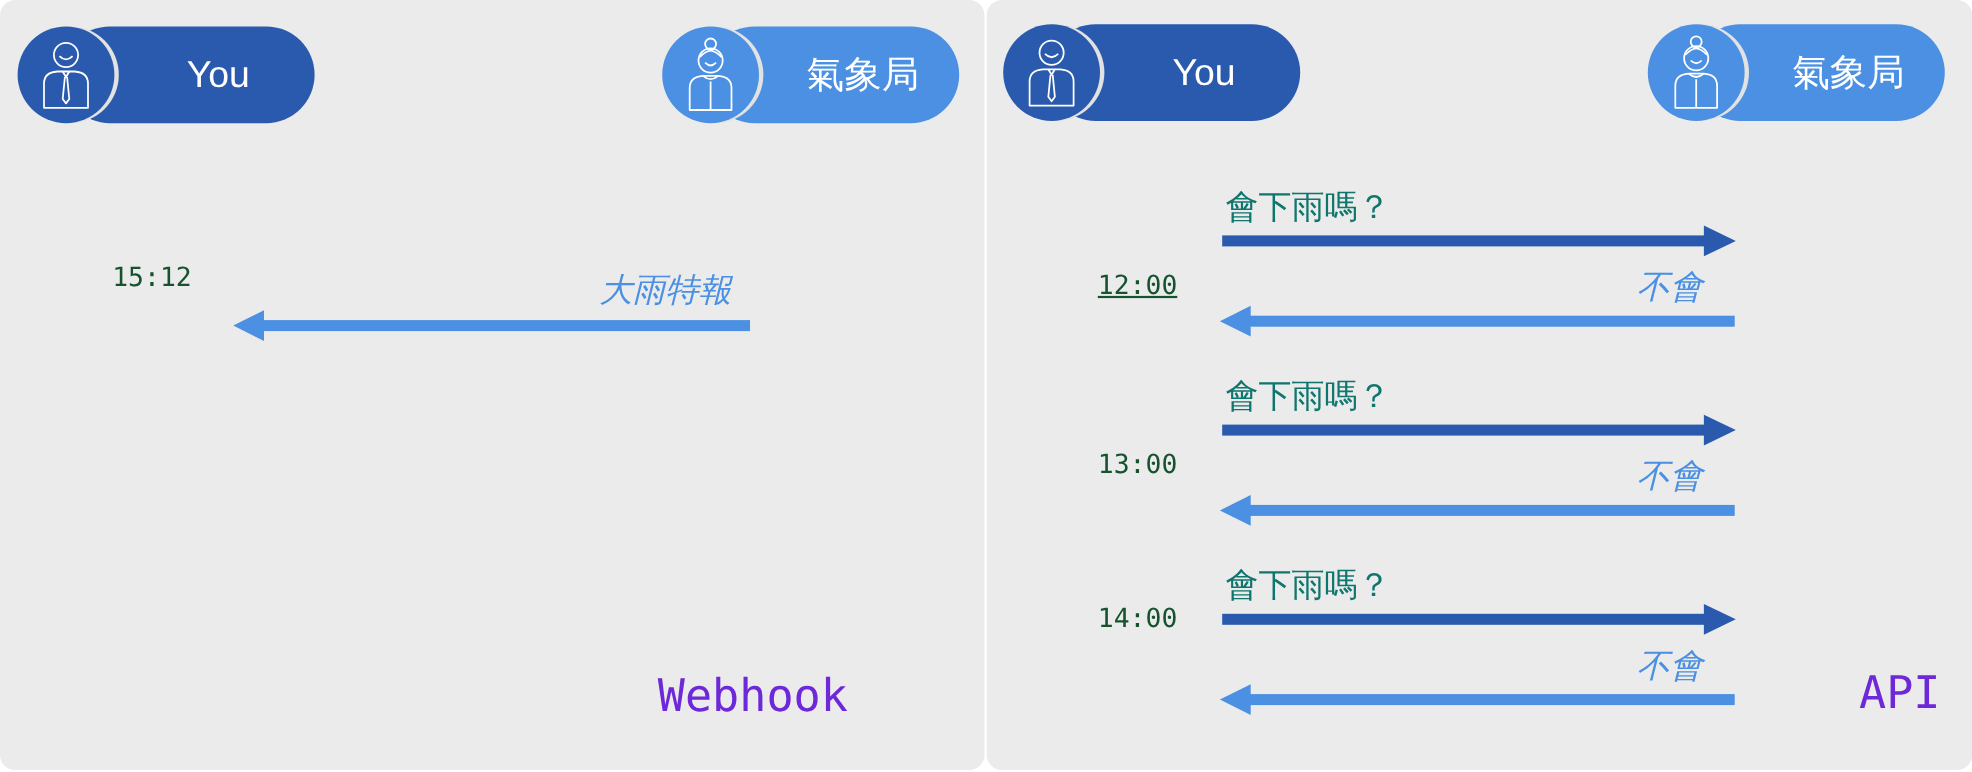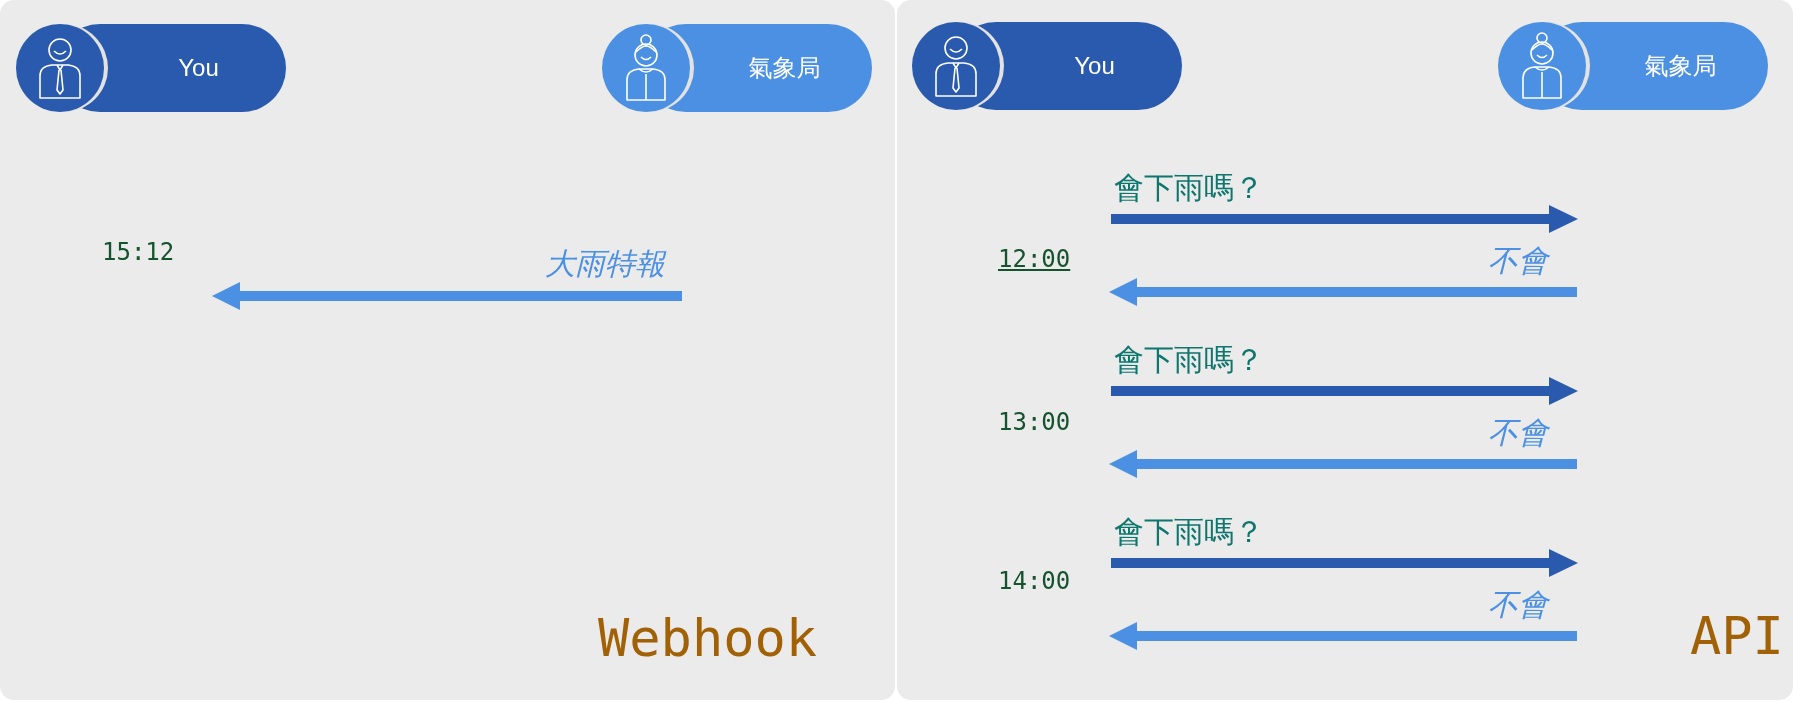--- a/index.html
+++ b/index.html
@@ -8,33 +8,33 @@
   .panel { position: absolute; top: 0; height: 700px; background: #ebebeb; border-radius: 14px; }
   #panel-webhook { left: 0; width: 895px; }
   #panel-api { left: 897px; width: 896px; }
 
   .actor { position: absolute; height: 88px; }
   .actor .pill { position: absolute; top: 0; height: 88px; border-radius: 44px; }
   .actor .circle { position: absolute; top: 0; left: 0; width: 88px; height: 88px; border-radius: 50%;
                    box-shadow: 4px 0 0 0 #e2e2e2; }
   .actor .circle svg { position: absolute; left: 0; top: 0; }
   .actor .label { position: absolute; top: 0; height: 88px; line-height: 88px; color: #ffffff;
-                  font-family: "Liberation Sans", "DejaVu Sans", sans-serif; font-size: 24px; text-align: center; }
+                  font-family: "Liberation Sans", "DejaVu Sans", sans-serif; font-size: 34px; text-align: center; }
 
   .dark  { background: #2a5aad; }
   .light { background: #4b90e2; }
 
   .time { position: absolute; font-family: "DejaVu Sans Mono", "Liberation Mono", monospace;
           font-size: 24px; color: #14532d; }
   .msg { position: absolute; font-size: 30px; white-space: nowrap; }
   .msg.req { color: #0f766e; }
   .msg.res { color: #4b90e2; font-style: italic; }
   .arrow { position: absolute; }
   .title { position: absolute; font-family: "DejaVu Sans Mono", "Liberation Mono", monospace;
-           font-size: 52px; color: #a16207; }
+           font-size: 41px; color: #6d28d9; }
 </style>
 </head>
 <body>
 
 <svg width="0" height="0" style="position:absolute">
   <defs>
     <g id="man-glyph" fill="none" stroke="#ffffff" stroke-width="1.6" stroke-linejoin="round">
       <circle cx="44" cy="26" r="11"></circle>
       <path d="M38 27 Q44 33 50 27"></path>
       <path d="M24 74 L24 52 Q24 42 36 41 L52 41 Q64 42 64 52 L64 74 Z"></path>
@@ -134,21 +134,21 @@
       <polygon points="0,16 28,2 28,30" fill="#4b90e2"></polygon>
     </svg>
   </div>
 
   <div>
     <div class="msg req" style="left:217px; top:512px;">會下雨嗎？</div>
     <svg class="arrow" style="left:214px; top:547px;" width="470" height="32">
       <rect x="0" y="11" width="446" height="10" fill="#2a5aad"></rect>
       <polygon points="467,16 438,2 438,30" fill="#2a5aad"></polygon>
     </svg>
-    <div class="time" style="left:101px; top:567px;text-align:right;">14:00</div>
+    <div class="time" style="left:101px; top:548px;text-align:right;">14:00</div>
     <div class="msg res" style="right:245px; top:585px;">不會</div>
     <svg class="arrow" style="left:212px; top:620px;" width="470" height="32">
       <rect x="24" y="11" width="444" height="10" fill="#4b90e2"></rect>
       <polygon points="0,16 28,2 28,30" fill="#4b90e2"></polygon>
     </svg>
   </div>
 
   <div class="title" style="left:750px; top:606px;margin-left:43px;">API</div>
 </div>
 

